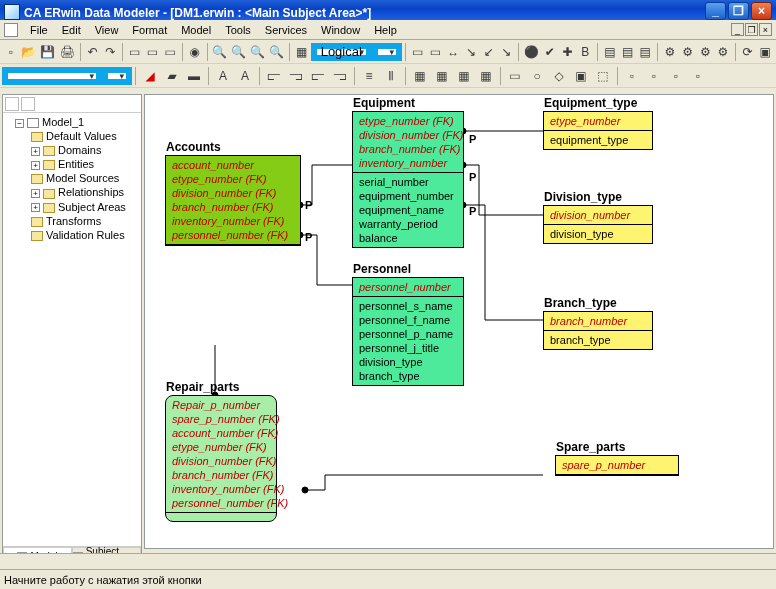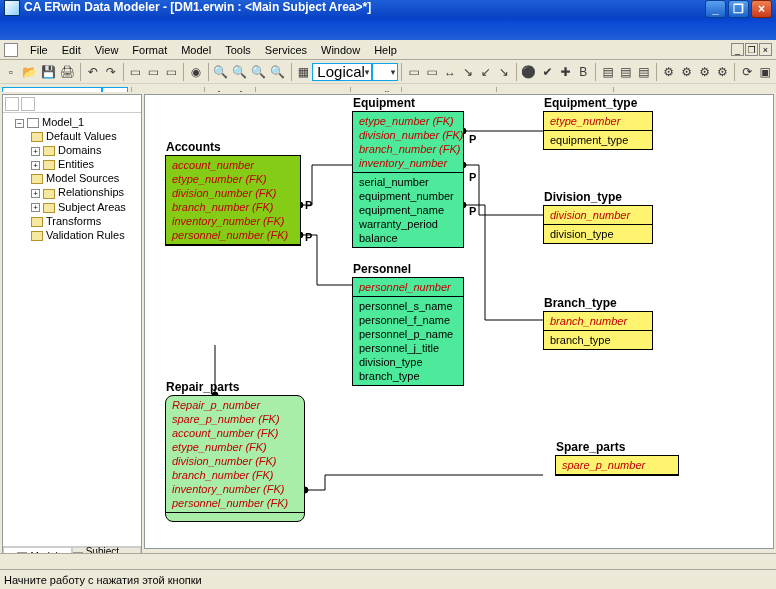--- a/index.html
+++ b/index.html
@@ -7,25 +7,25 @@
     font-family: "Tahoma", "MS Sans Serif", sans-serif;
     font-size: 11px;
     background: #ece9d8;
     width: 776px;
     height: 589px;
     overflow: hidden;
     position: relative;
   }
   
   .titlebar {
-    height: 40px;
+    height: 20px;
     background: linear-gradient(to bottom, #1f5fd6 0%, #0842c5 45%, #0a49d6 55%, #1f5fd6 100%);
     color: #fff;
     display: flex;
-    align-items: flex-start;
+    align-items: flex-end;
     padding: 0 4px;
     font-size: 12px;
     font-weight: bold;
   }
   .titlebar .app-icon {
     width: 16px; height: 16px; margin-right: 4px;
     background: linear-gradient(135deg,#fff,#8cf);
     border:1px solid #036;
   }
   .titlebar .spacer { flex: 1; }
@@ -68,22 +68,22 @@
   .tb-btn {
     width: 20px; height: 20px;
     margin: 0 1px;
     border: 1px solid transparent;
     display: inline-flex; align-items:center; justify-content:center;
     font-size: 12px;
     color: #3a3a3a;
   }
   .tb-sep { width:1px; height:18px; background:#aca899; margin:0 3px;}
   .tb-combo {
-    height:18px; border:1px solid #0ea5e9; background:#fff;
-    font-size:15px; padding:0 14px 0 4px; position:relative;
+    height:18px; border:6px solid #0ea5e9; background:#fff;
+    font-size:13px; padding:0 14px 0 4px; position:relative;
     display:flex;align-items:center; min-width:60px;
   }
   .tb-combo::after {
     content:"▾"; position:absolute; right:2px; font-size:9px; color:#333;
   }
   .tb-combo.narrow{min-width:26px;}
   
   .main {
     position: absolute;
     top: 92px; left:0; right:0; bottom: 20px;
@@ -344,21 +344,21 @@
         <div class="pk-sec">
           <div class="attr-row pk-attr red">account_number</div>
           <div class="attr-row pk-attr red">etype_number (FK)</div>
           <div class="attr-row pk-attr red">division_number (FK)</div>
           <div class="attr-row pk-attr red">branch_number (FK)</div>
           <div class="attr-row pk-attr red">inventory_number (FK)</div>
           <div class="attr-row pk-attr red">personnel_number (FK)</div>
         </div>
       </div>
 
-      <div class="entity ent-lgreen" style="left:20px;top:300px;width:140px;border-radius:8px;">
+      <div class="entity ent-lgreen" style="left:20px;top:300px;width:112px;border-radius:8px;">
         <div class="etitle">Repair_parts</div>
         <div class="pk-sec">
           <div class="attr-row pk-attr red">Repair_p_number</div>
           <div class="attr-row pk-attr red">spare_p_number (FK)</div>
           <div class="attr-row pk-attr red">account_number (FK)</div>
           <div class="attr-row pk-attr red">etype_number (FK)</div>
           <div class="attr-row pk-attr red">division_number (FK)</div>
           <div class="attr-row pk-attr red">branch_number (FK)</div>
           <div class="attr-row pk-attr red">inventory_number (FK)</div>
           <div class="attr-row pk-attr red">personnel_number (FK)</div>

